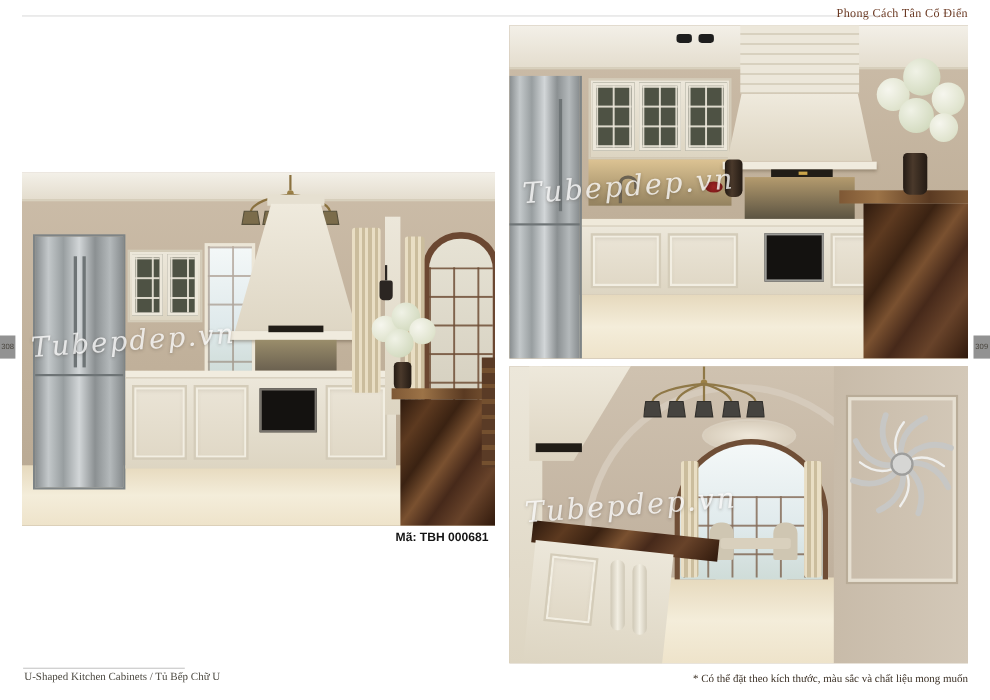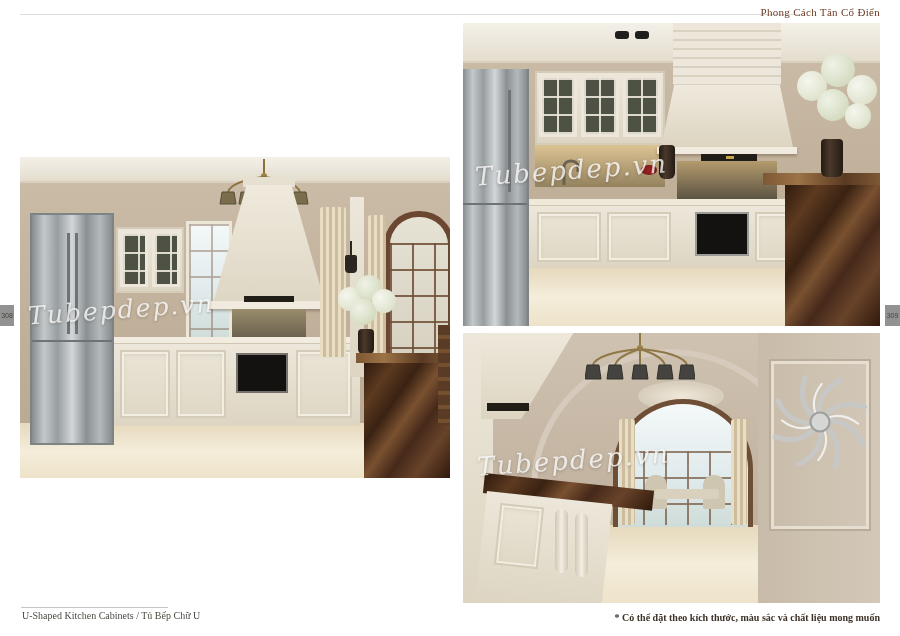--- a/index.html
+++ b/index.html
@@ -10,21 +10,21 @@
 
   
   .header-rule { position:absolute; left:20px; top:14px; width:782px; height:1px; background:#dcdcdc; }
   .header-title { position:absolute; right:20px; top:6px; font-size:11px; color:#6b3a24; letter-spacing:0.3px; }
   .page-tab { position:absolute; background:#929292; color:#4a463f; font-size:7px; font-family:"Liberation Sans",sans-serif; text-align:center; line-height:21px; }
   .tab-left  { left:0; top:305; top:305px; width:14px; height:21px; }
   .tab-right { left:885px; top:305px; width:15px; height:21px; }
   .caption { position:absolute; left:20px; top:483px; width:424px; text-align:right; font-family:"Liberation Sans",sans-serif; font-weight:bold; font-size:11px; color:#141414; }
   .footer-rule { position:absolute; left:21px; top:607px; width:147px; height:1px; background:#c6c6c6; }
   .footer-left { position:absolute; left:22px; top:610px; font-size:10px; color:#4d4a42; }
-  .footer-right { position:absolute; right:20px; top:612px; font-size:10px; font-weight:700; color:#3c3126; }
+  .footer-right { position:absolute; right:20px; top:612px; font-size:10px; font-weight:400; color:#3c3126; }
 
   
   .scene { position:absolute; overflow:hidden; background:#c4b5a1; }
   .scene-main   { left:20px;  top:157px; width:430px; height:321px; }
   .scene-top    { left:463px; top:23px;  width:417px; height:303px; }
   .scene-bottom { left:463px; top:333px; width:417px; height:270px; }
 
   .wall  { background:linear-gradient(180deg,#ccbda9 0%,#c0b09a 55%,#b7a791 100%); }
   .ceil  { background:linear-gradient(180deg,#f3f0e8,#e4ddce); border-bottom:2px solid #d8d0bd; }
   .floor { background:linear-gradient(180deg,#e6d9bd 0%,#f4edda 50%,#eee3ca 100%); }
@@ -126,20 +126,21 @@
     </div>
     <div class="s vase" style="left:338px;top:172px;width:16px;height:26px"></div>
     <div class="s marbletop" style="left:336px;top:196px;width:94px;height:10px"></div>
     <div class="s marble" style="left:344px;top:206px;width:86px;height:115px"></div>
 
     <div class="s" style="left:418px;top:168px;width:12px;height:100px;background:repeating-linear-gradient(180deg,#5a3b26 0 10px,#74502f 10px 14px)"></div>
 
     <div class="wm" style="left:8px;top:138px">Tubepdep.vn</div>
   </div>
 
+  <div class="caption">Mã: TBH 000681</div>
 
   <div class="scene scene-top">
     <div class="s wall" style="left:0;top:0;width:417px;height:303px"></div>
     <div class="s ceil" style="left:0;top:0;width:417px;height:40px"></div>
     <div class="s floor" style="left:0;top:245px;width:417px;height:58px"></div>
     <div class="s" style="left:152px;top:8px;width:14px;height:8px;background:#1e1e1e;border-radius:3px"></div>
     <div class="s" style="left:172px;top:8px;width:14px;height:8px;background:#1e1e1e;border-radius:3px"></div>
 
     <div class="s steel" style="left:0;top:46px;width:66px;height:257px;border-right:2px solid #7e8486">
       <div class="s" style="left:0;top:52%;width:100%;height:2px;background:#6e7476"></div>

